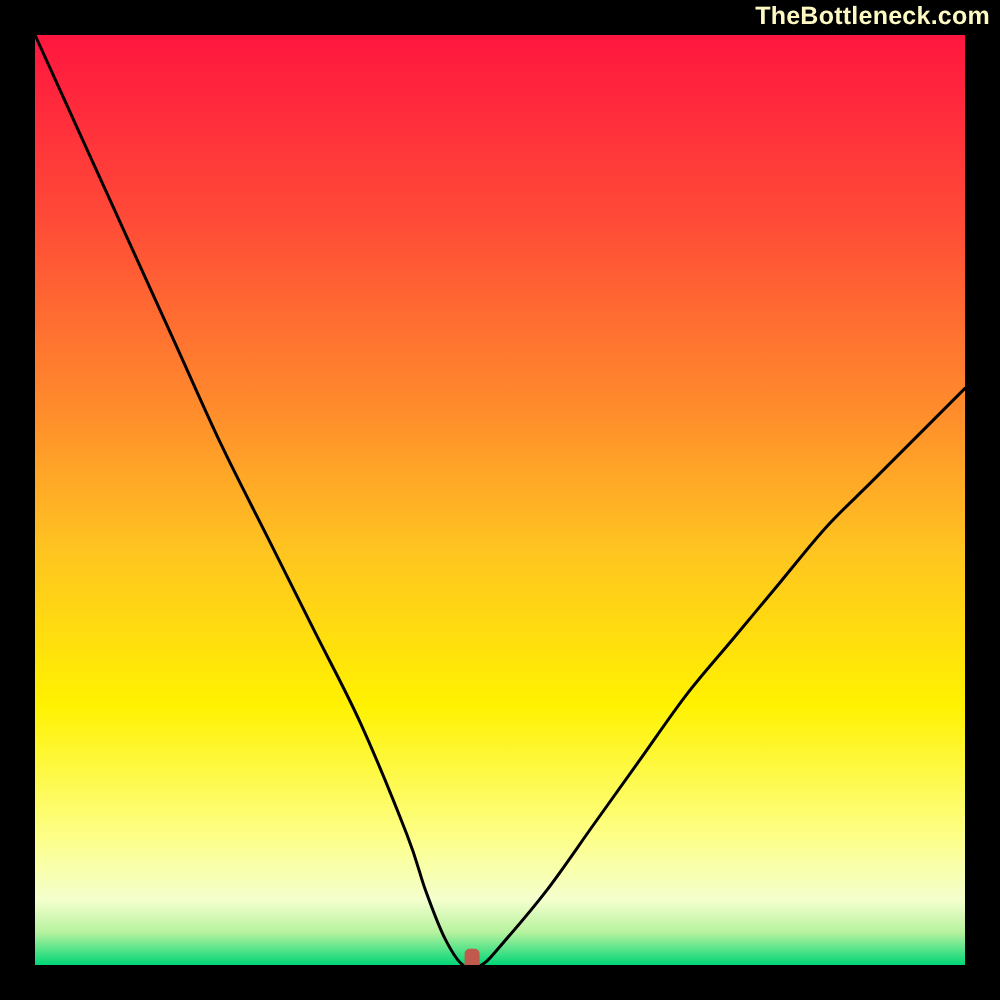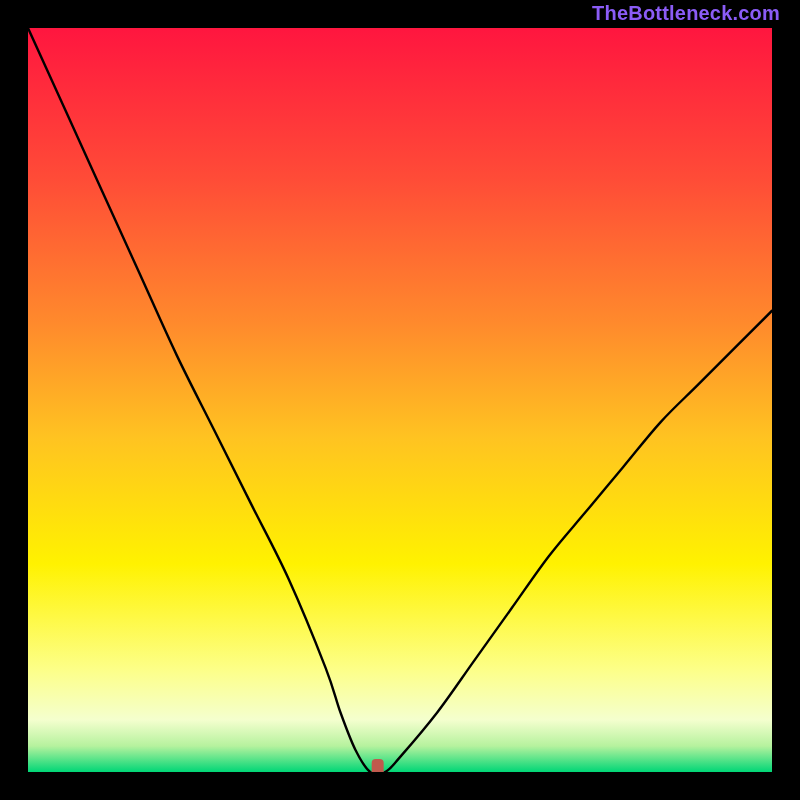--- a/index.html
+++ b/index.html
@@ -13,22 +13,22 @@
   }
   .outer {
     position: relative;
     width: 800px;
     height: 800px;
     background: #000;
   }
   .watermark {
     position: absolute;
     top: 2px;
-    right: 20px;
-    color: #8b5cf6;
+    right: 8px;
+    color: #fef9c3;
     font-size: 20px;
     font-weight: 600;
     letter-spacing: 0.2px;
     z-index: 5;
   }
   
   .plot {
     position: absolute;
     left: 28px;
     top: 28px;

